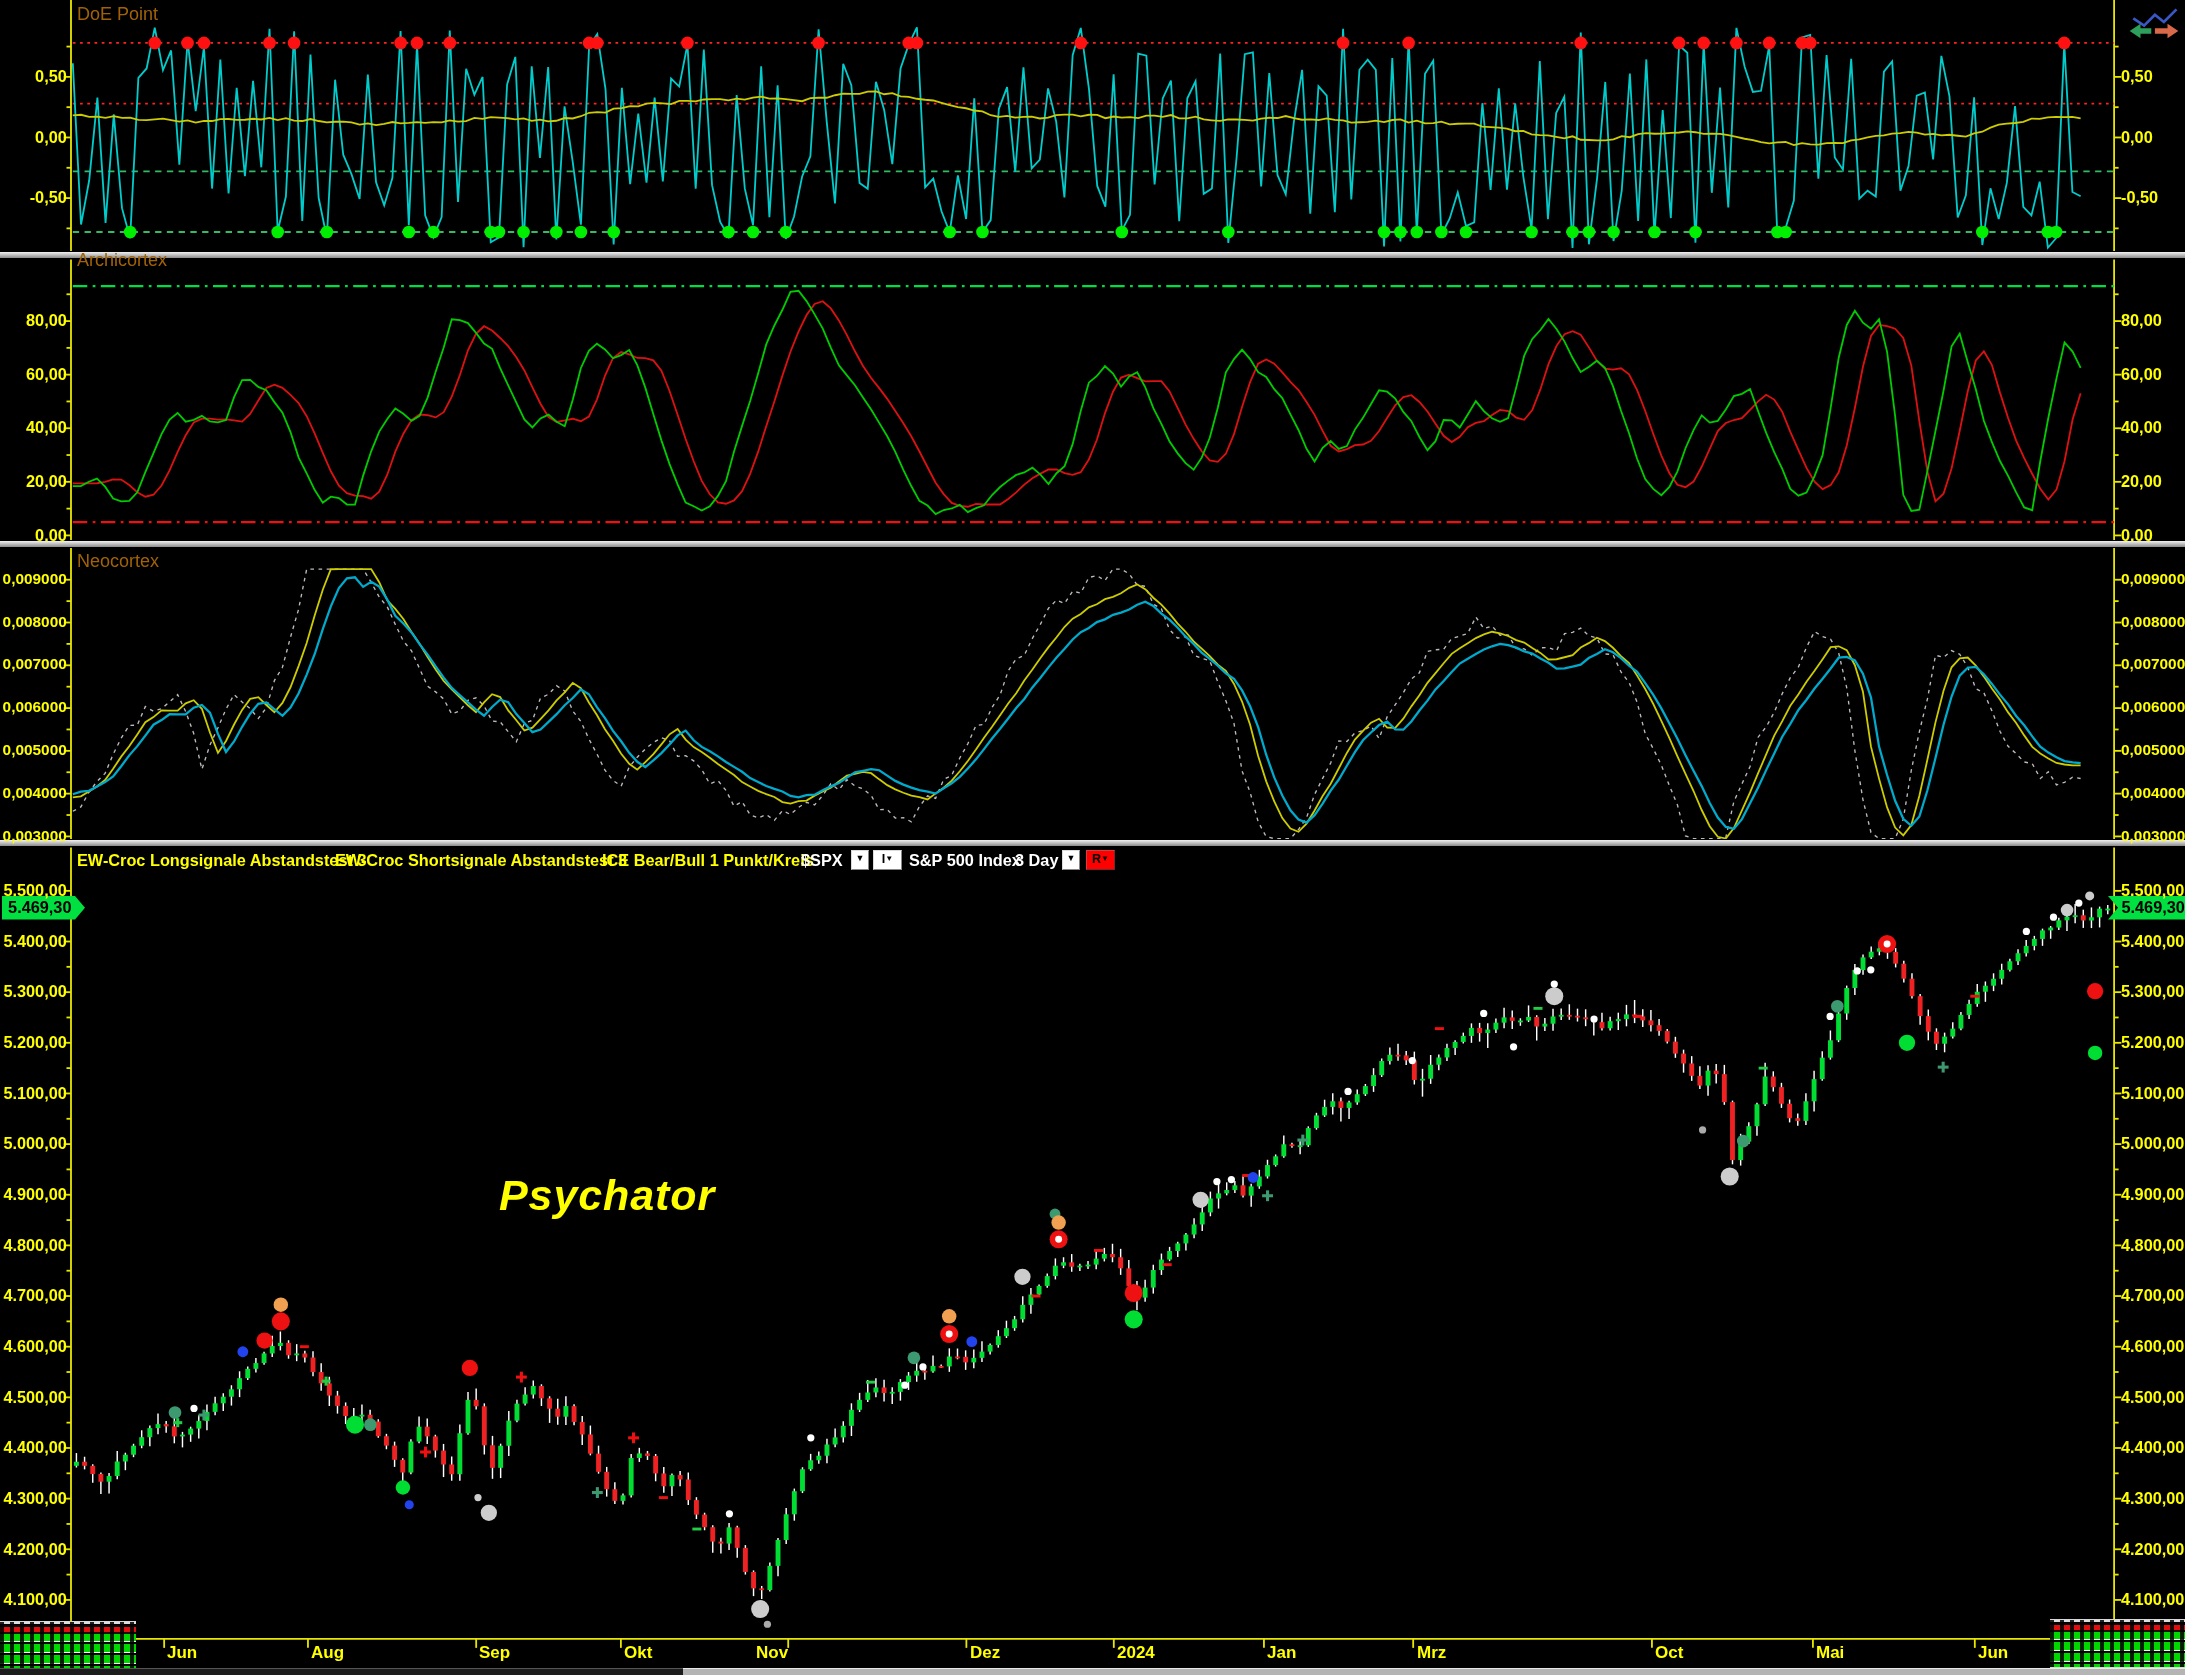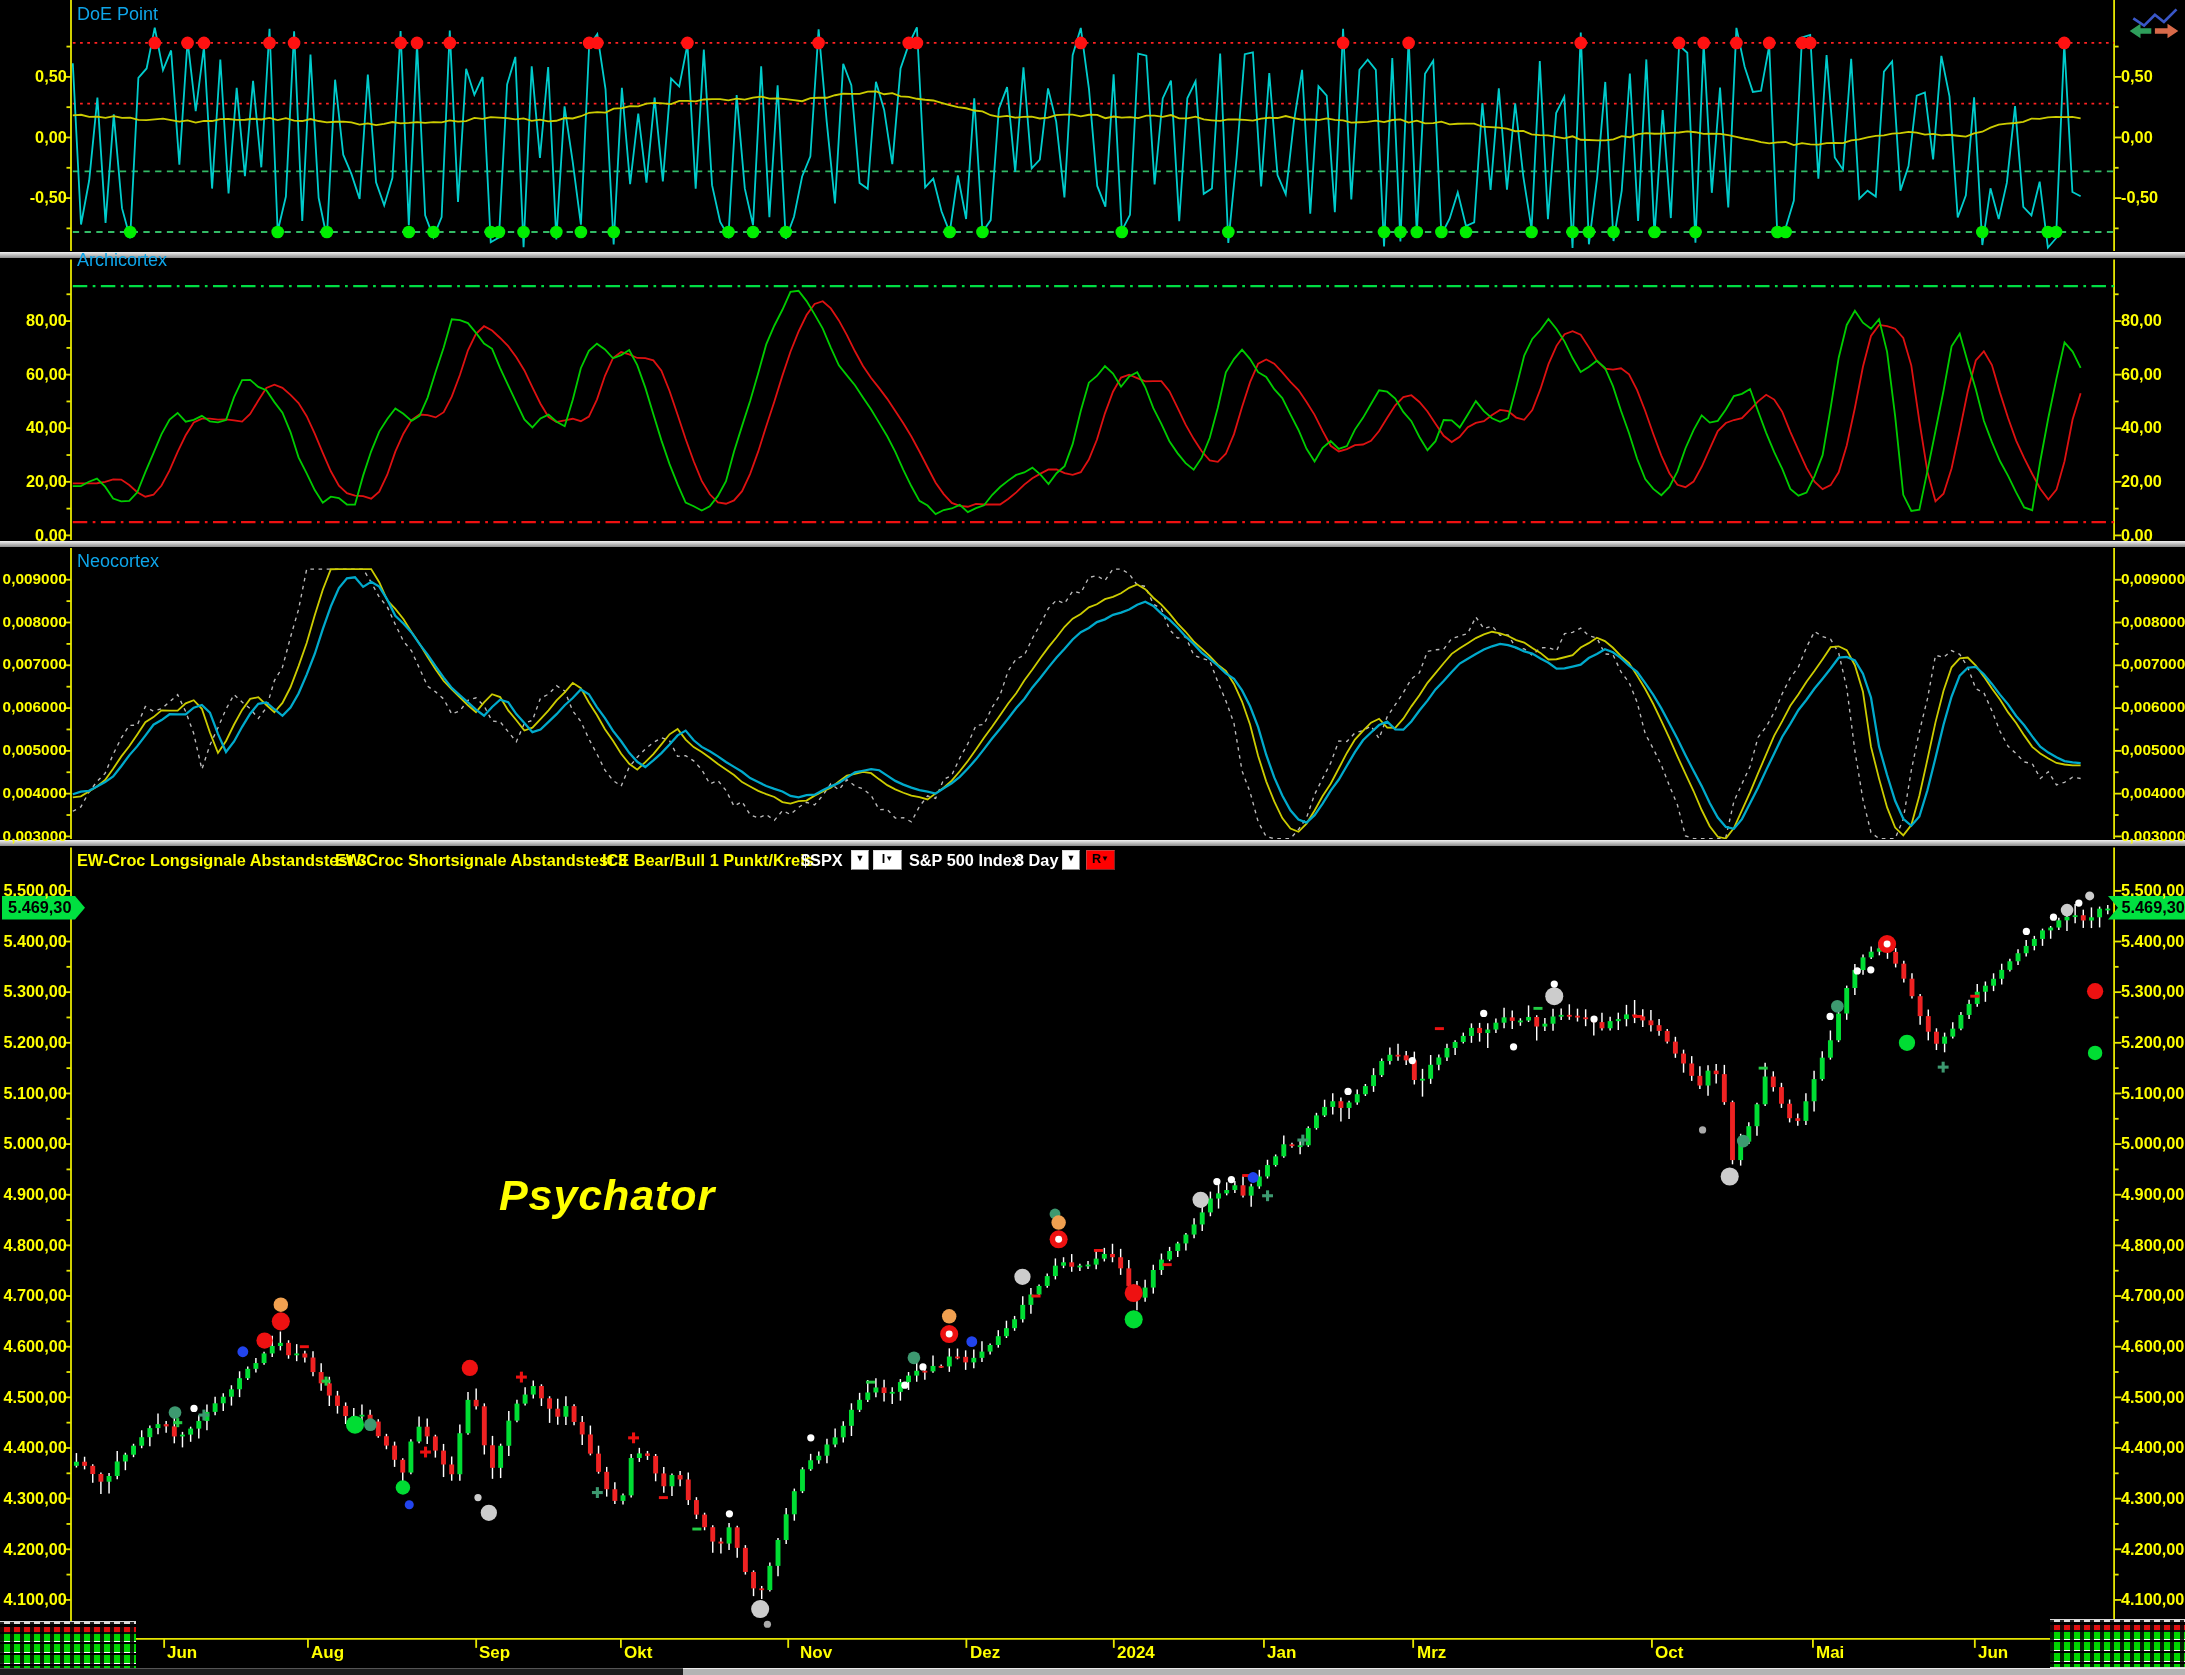--- a/index.html
+++ b/index.html
@@ -2,21 +2,21 @@
 <html style="font-size:14.5px"><head>
 <meta charset="utf-8">
 <style>
   html,body{margin:0;padding:0;background:#000;width:2186px;height:1675px;overflow:hidden;}
   #root{position:absolute;left:0;top:0;width:2186px;height:1675px;background:#000;
         font-family:"Liberation Sans",sans-serif;}
   #chart{position:absolute;left:0;top:0;}
   .sep{position:absolute;left:0;width:2186px;height:8.1px;
        background:linear-gradient(180deg,#f2f2f2 0%,#c9c9c9 40%,#8a8a8a 100%);
        border-top:0.9px solid #000;border-bottom:0.9px solid #000;box-sizing:border-box;}
-  .ptitle{position:absolute;color:#0ea5e9;font-size:18px;font-weight:normal;white-space:nowrap;}
+  .ptitle{position:absolute;color:#a16207;font-size:18px;font-weight:normal;white-space:nowrap;}
   .axlbl{position:absolute;color:#ffff00;font-size:16.3px;font-weight:bold;white-space:nowrap;}
   .axlbl.left{width:65px;text-align:right;}
   .axlbl.small{font-size:15.4px;}
   .monthlbl{position:absolute;color:#ffff00;font-size:17px;font-weight:bold;top:1643px;white-space:nowrap;}
   .hdr-y{position:absolute;color:#ffff00;font-size:16.3px;font-weight:bold;top:851px;white-space:nowrap;}
   .hdr-w{position:absolute;color:#ffffff;font-size:16.3px;font-weight:bold;top:851px;white-space:nowrap;}
   .ddbtn{position:absolute;top:850px;width:18px;height:20px;background:#ffffff;color:#000;
          border:1.8px outset #dcdcdc;box-sizing:border-box;font-size:9px;text-align:center;line-height:15.4px;cursor:pointer;}
   .ibtn{position:absolute;top:850px;width:29px;height:20px;background:#ffffff;color:#000;
         border:1.8px outset #dcdcdc;box-sizing:border-box;font-size:12.7px;font-weight:bold;text-align:center;line-height:15.4px;cursor:pointer;}
@@ -944,21 +944,21 @@
       <div class="axlbl left" style="left: 1.8px; top: 1489px;">4.300,00</div>
       <div class="axlbl " style="left: 2121px; top: 1489px;">4.300,00</div>
       <div class="axlbl left" style="left: 1.8px; top: 1540px;">4.200,00</div>
       <div class="axlbl " style="left: 2121px; top: 1540px;">4.200,00</div>
       <div class="axlbl left" style="left: 1.8px; top: 1590px;">4.100,00</div>
       <div class="axlbl " style="left: 2121px; top: 1590px;">4.100,00</div>
       <div class="monthlbl" style="left: 167px;">Jun</div>
       <div class="monthlbl" style="left: 311px;">Aug</div>
       <div class="monthlbl" style="left: 479px;">Sep</div>
       <div class="monthlbl" style="left: 624px;">Okt</div>
-      <div class="monthlbl" style="left: 800px;">Nov</div>
+      <div class="monthlbl" style="left: 756px;">Nov</div>
       <div class="monthlbl" style="left: 970px;">Dez</div>
       <div class="monthlbl" style="left: 1117px;">2024</div>
       <div class="monthlbl" style="left: 1267px;">Jan</div>
       <div class="monthlbl" style="left: 1417px;">Mrz</div>
       <div class="monthlbl" style="left: 1655px;">Oct</div>
       <div class="monthlbl" style="left: 1816px;">Mai</div>
       <div class="monthlbl" style="left: 1978px;">Jun</div>
     </div>
 
   <div id="cornerL" class="corner"></div>

